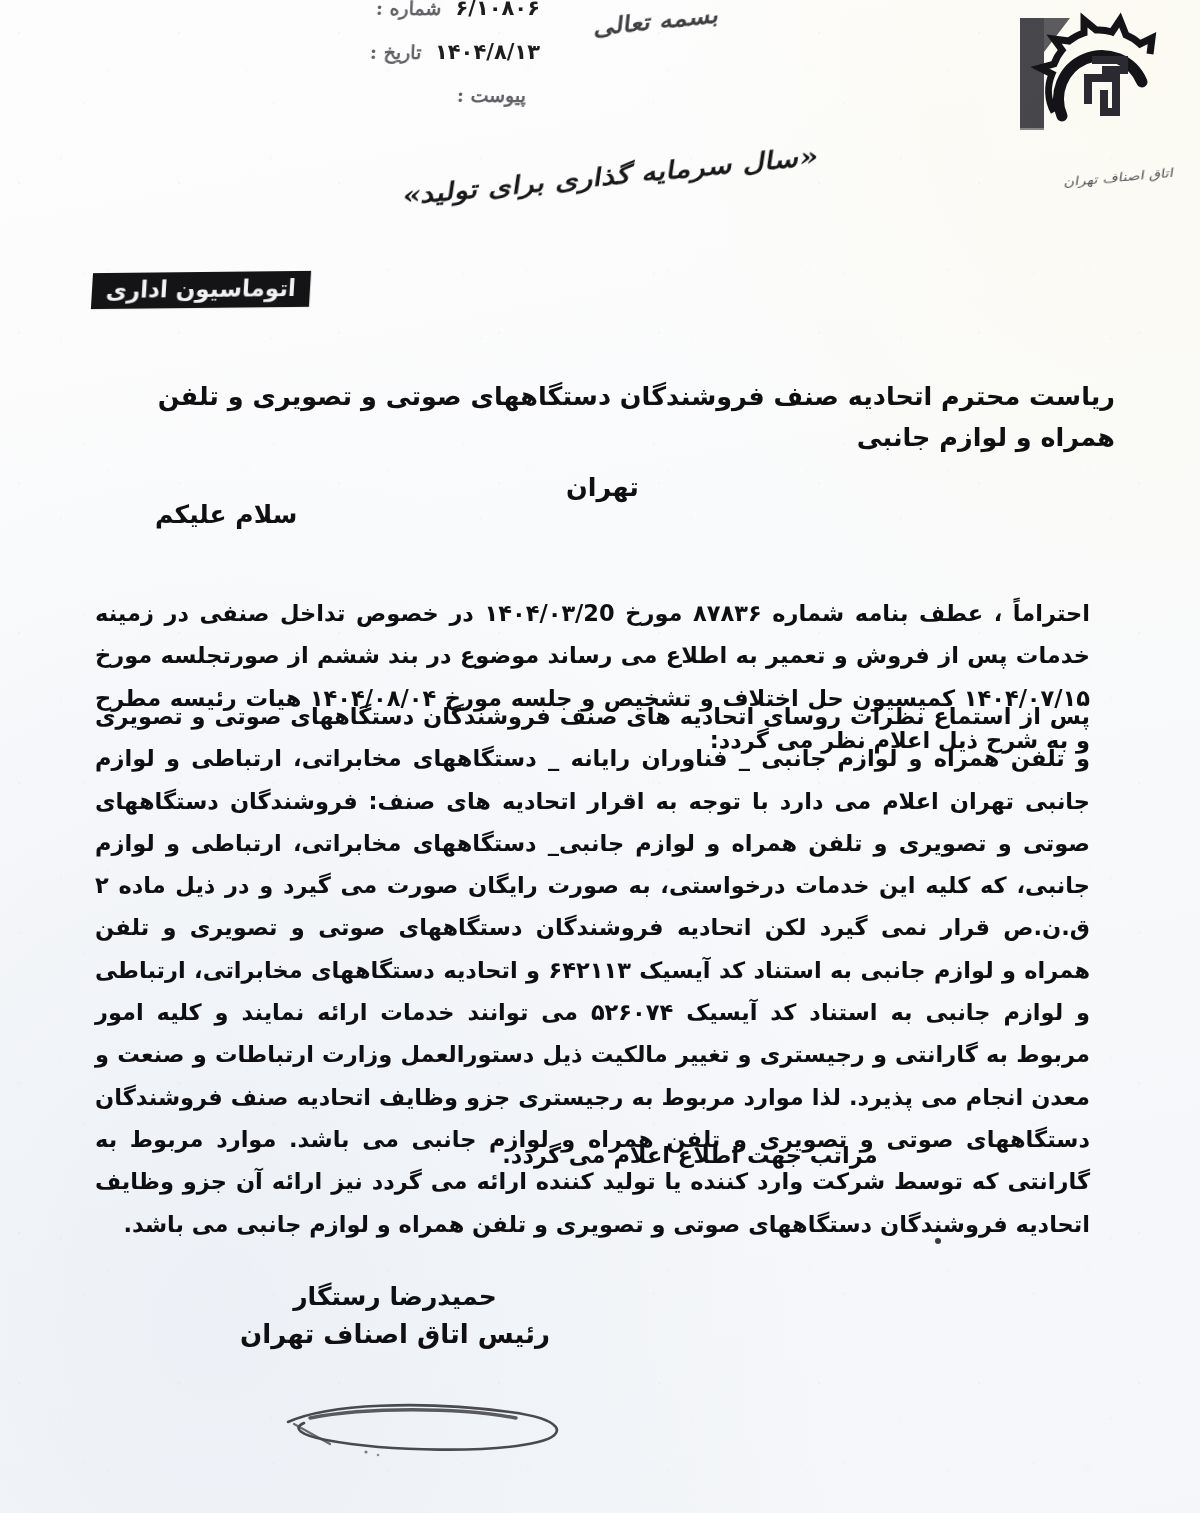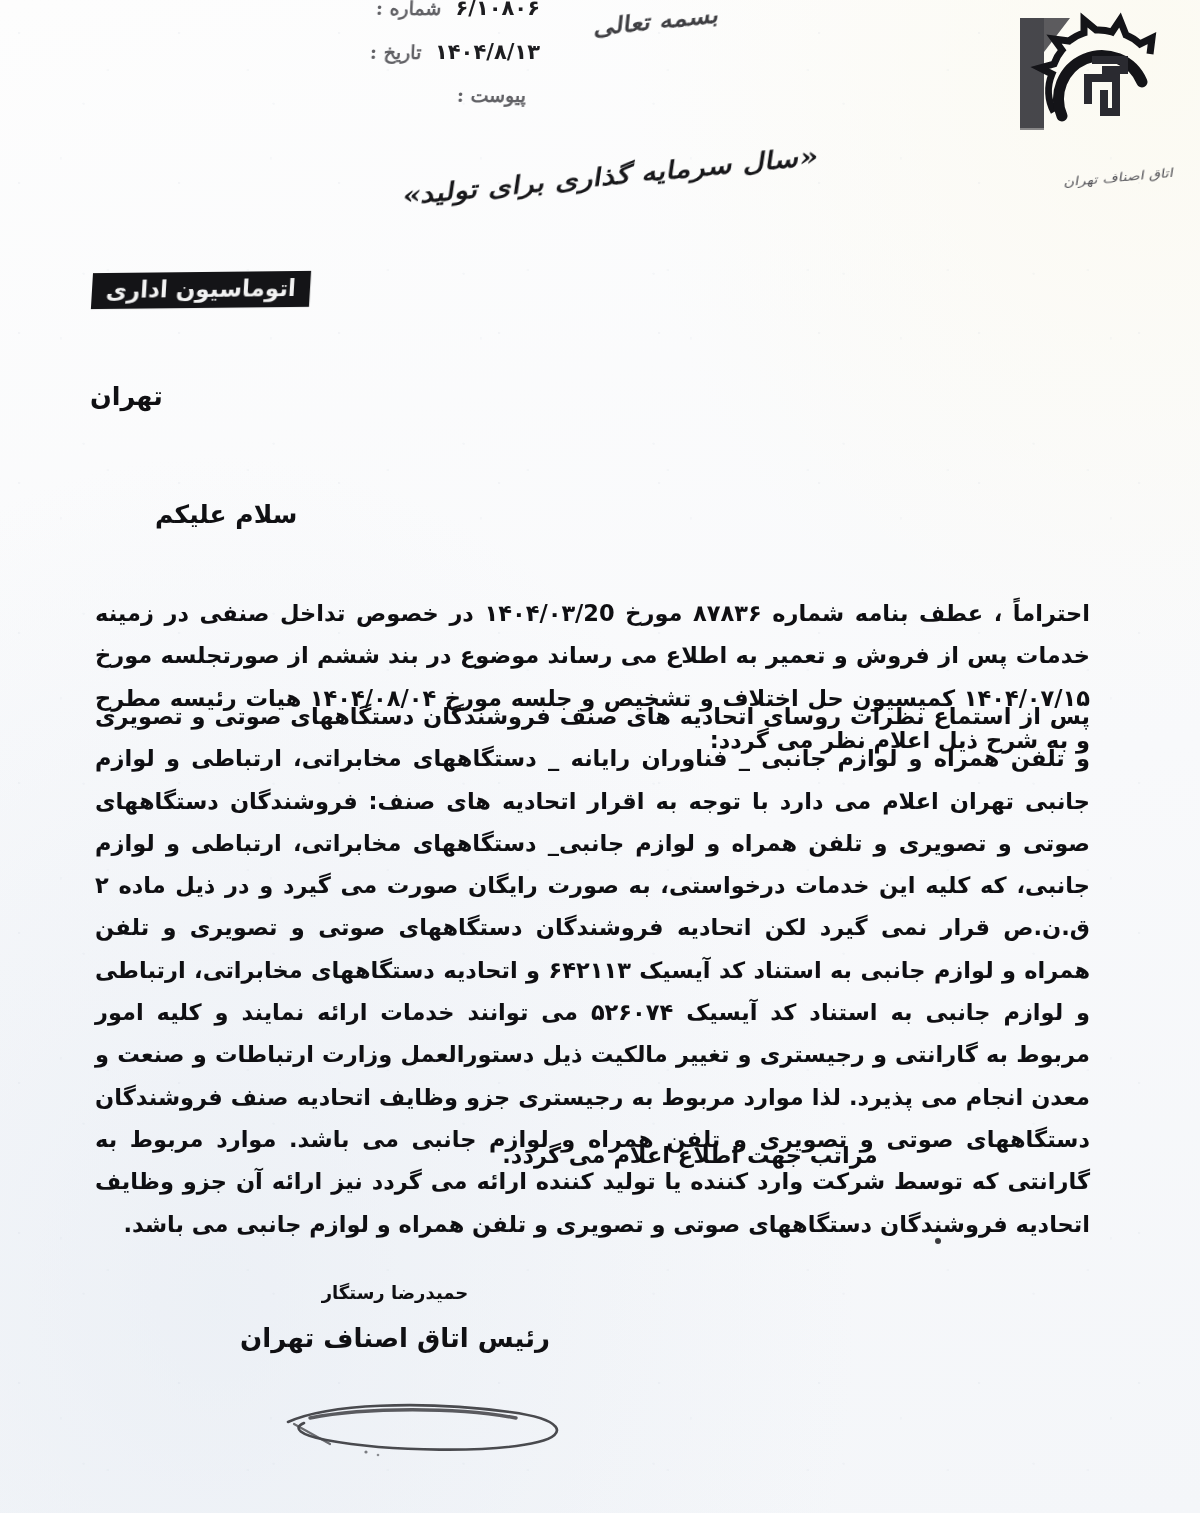--- a/index.html
+++ b/index.html
@@ -142,22 +142,22 @@
     text-align: right;
     font-size: 25.5px;
     font-weight: 700;
     line-height: 1.62;
     color: #101013;
     filter: blur(0.3px);
     letter-spacing: -0.2px;
   }
   .recipient .city {
     display: block;
-    text-align: left;
-    margin-top: 0;
+    text-align: center;
+    margin-top: 8px;
   }
 
   .greeting {
     position: absolute;
     top: 500px;
     right: 0;
     width: 1045px;
     text-align: left;
     font-size: 25px;
     font-weight: 700;
@@ -190,27 +190,27 @@
 
   .signature-block {
     position: absolute;
     top: 1282px;
     right: 640px;
     width: 330px;
     text-align: center;
     filter: blur(0.3px);
   }
   .sig-name {
-    font-size: 18px;
+    font-size: 25px;
     font-weight: 700;
     color: #101013;
     letter-spacing: -0.2px;
   }
   .sig-title {
-    margin-top: 20px;
+    margin-top: 8px;
     font-size: 26px;
     font-weight: 700;
     color: #101013;
     letter-spacing: -0.2px;
   }
   .sig-mark {
     position: absolute;
     top: 1396px;
     right: 600px;
     width: 330px;
@@ -281,20 +281,21 @@
       <path d="M100 52 L132 52 L132 62 L110 62" fill="none" stroke="#2a2a30" stroke-width="8"></path>
     </svg>
     <div class="logo-caption">اتاق اصناف تهران</div>
   </div>
 
   <div class="slogan">«سال سرمایه گذاری برای تولید»</div>
 
   <div class="automation-stamp">اتوماسیون اداری</div>
 
   <div class="recipient">
+    <span>ریاست محترم اتحادیه صنف فروشندگان دستگاههای صوتی و تصویری و تلفن همراه و لوازم جانبی</span>
     <span class="city">تهران</span>
   </div>
 
   <div class="greeting">سلام علیکم</div>
 
   <div class="para para-intro">احتراماً ، عطف بنامه شماره ۸۷۸۳۶ مورخ ۱۴۰۴/۰۳/20 در خصوص تداخل صنفی در زمینه خدمات پس از فروش و تعمیر به اطلاع می رساند موضوع در بند ششم از صورتجلسه مورخ ۱۴۰۴/۰۷/۱۵ کمیسیون حل اختلاف و تشخیص و جلسه مورخ ۱۴۰۴/۰۸/۰۴ هیات رئیسه مطرح و به شرح ذیل اعلام نظر می گردد:</div>
   <div class="para para-main">پس از استماع نظرات روسای اتحادیه های صنف فروشندگان دستگاههای صوتی و تصویری و تلفن همراه و لوازم جانبی _ فناوران رایانه _ دستگاههای مخابراتی، ارتباطی و لوازم جانبی تهران اعلام می دارد با توجه به اقرار اتحادیه های صنف: فروشندگان دستگاههای صوتی و تصویری و تلفن همراه و لوازم جانبی_ دستگاههای مخابراتی، ارتباطی و لوازم جانبی، که کلیه این خدمات درخواستی، به صورت رایگان صورت می گیرد و در ذیل ماده ۲ ق.ن.ص قرار نمی گیرد لکن اتحادیه فروشندگان دستگاههای صوتی و تصویری و تلفن همراه و لوازم جانبی به استناد کد آیسیک ۶۴۲۱۱۳ و اتحادیه دستگاههای مخابراتی، ارتباطی و لوازم جانبی به استناد کد آیسیک  ۵۲۶۰۷۴  می توانند خدمات ارائه نمایند و کلیه امور مربوط به گارانتی و رجیستری و تغییر مالکیت ذیل دستورالعمل وزارت ارتباطات و صنعت و معدن انجام می پذیرد. لذا موارد مربوط به رجیستری جزو وظایف اتحادیه صنف فروشندگان دستگاههای صوتی و تصویری و تلفن همراه و لوازم جانبی می باشد. موارد مربوط به گارانتی که توسط شرکت وارد کننده یا تولید کننده ارائه می گردد نیز ارائه آن جزو وظایف اتحادیه فروشندگان دستگاههای صوتی و تصویری و تلفن همراه و لوازم جانبی می باشد.</div>
   <div class="para para-closing">مراتب جهت اطلاع اعلام می گردد.</div>
 
   <div class="speck"></div>

